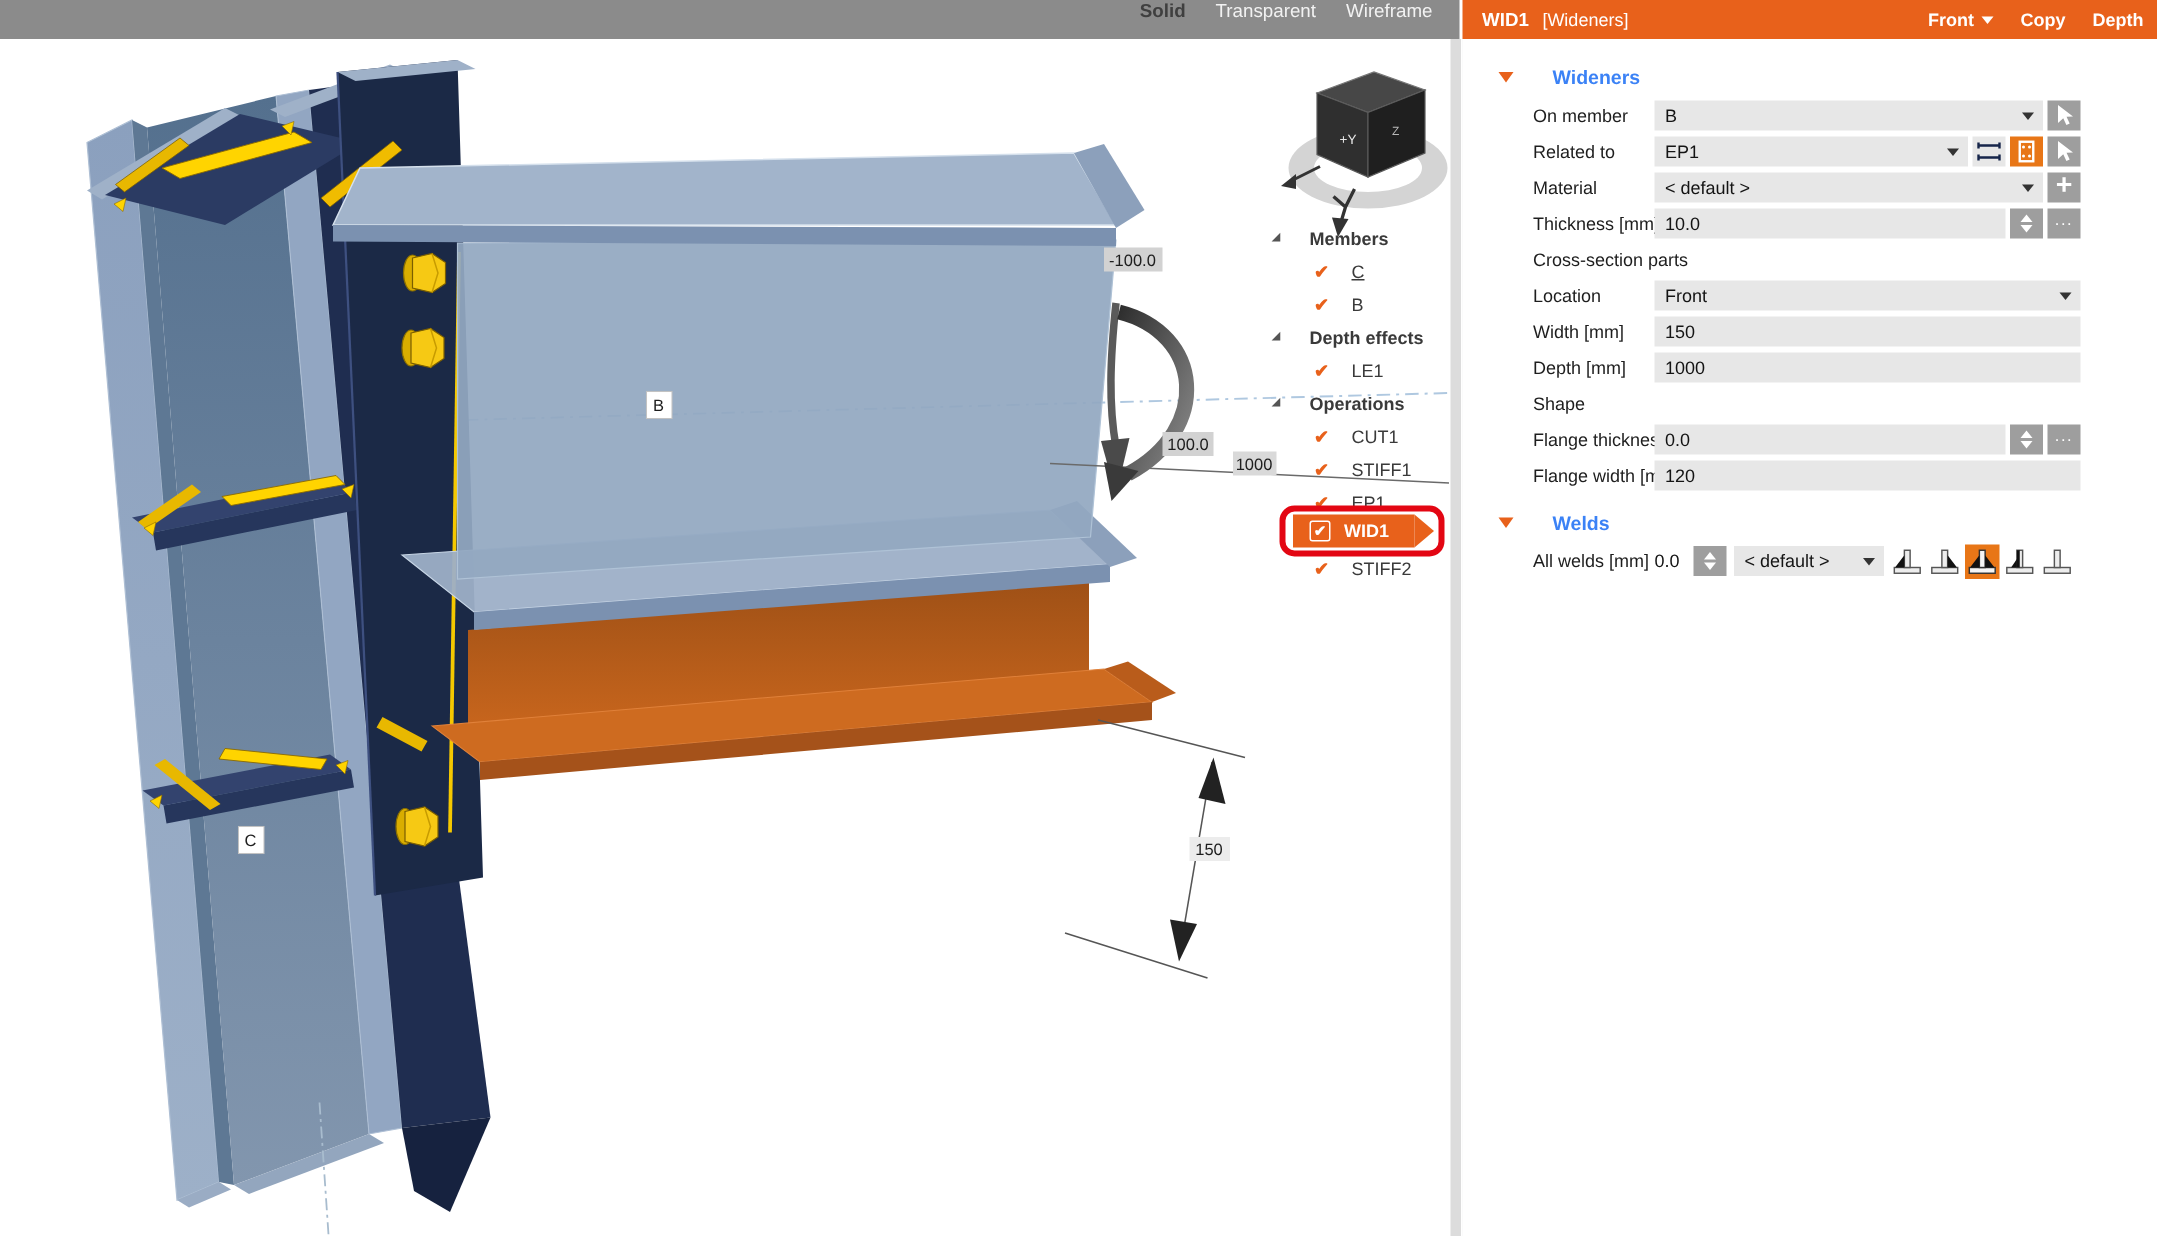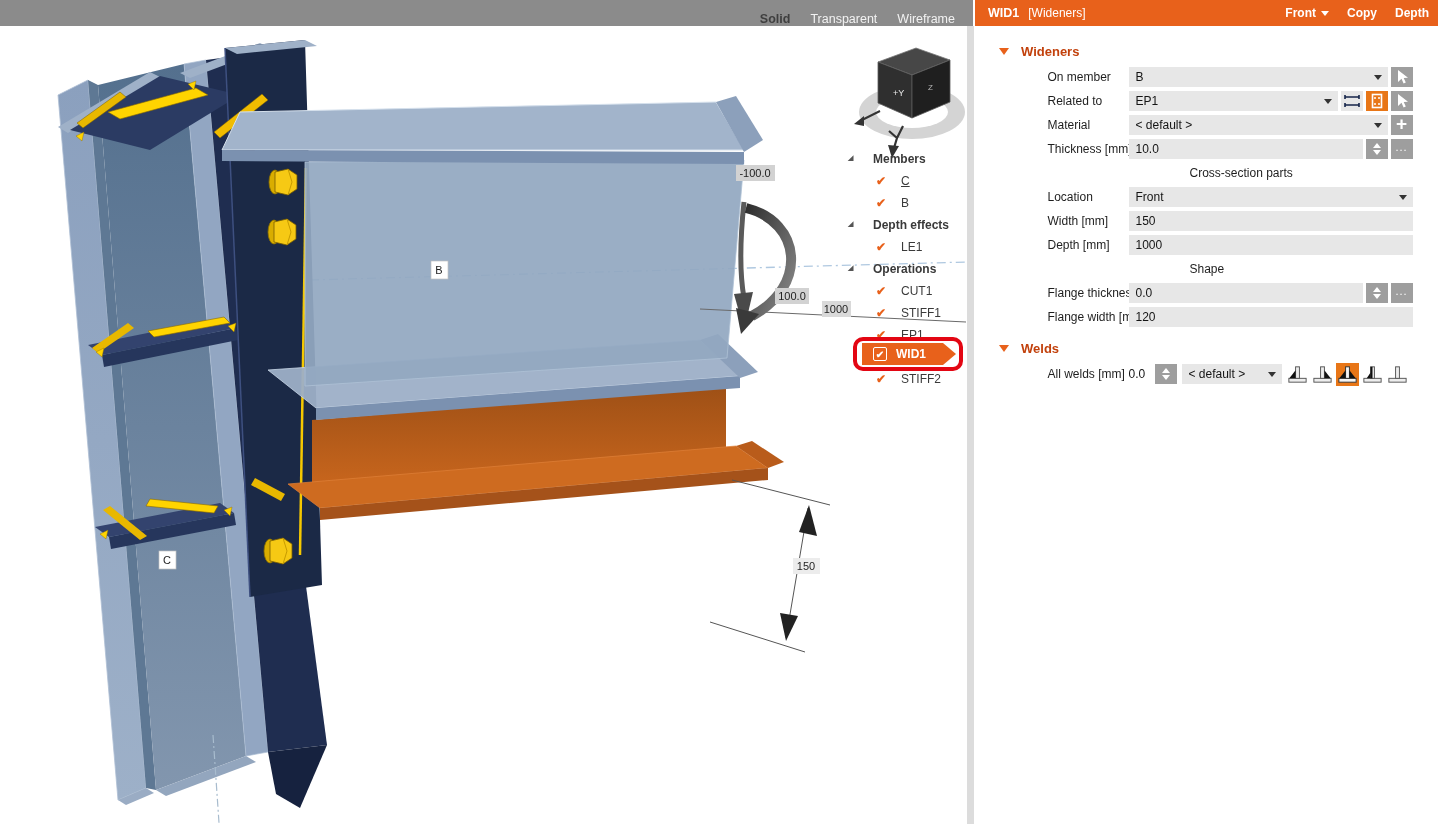--- a/index.html
+++ b/index.html
@@ -2,21 +2,21 @@
 <html><head>
 <meta charset="utf-8">
 <style>
   html,body{margin:0;padding:0;background:#fff;}
   *{box-sizing:border-box;}
   .app{position:relative;width:1438px;height:824px;overflow:hidden;
        font-family:"Liberation Sans",sans-serif;background:#fff;}
 
   
   .topbar{position:absolute;left:0;top:0;width:973px;height:26px;background:#8B8B8B;
-          display:flex;align-items:flex-end;justify-content:flex-end;gap:20px;padding-right:18px;}
+          display:flex;align-items:flex-start;justify-content:flex-end;gap:20px;padding-right:18px;}
   .topbar .mode{font-size:12.5px;color:#F2F2F2;cursor:default;}
   .topbar .mode.active{color:#3F3F3F;font-weight:bold;}
 
   
   .viewport{position:absolute;left:0;top:26px;width:967px;height:798px;background:#fff;}
   .scrollstrip{position:absolute;left:967px;top:26px;width:8px;height:798px;background:#DCDCDC;border-right:1px solid #fff;}
 
   
   .tree{position:absolute;left:845px;top:146px;width:125px;z-index:5;}
   .trow{position:absolute;left:0;height:22px;display:flex;align-items:center;font-size:12px;color:#3A3A3A;}
@@ -41,22 +41,22 @@
   .phead .ptitle{font-weight:bold;font-size:12.5px;margin-left:13px;}
   .phead .psub{font-size:12px;margin-left:9px;}
   .phead .spacer{flex:1;}
   .phead .pact{font-weight:bold;font-size:12px;margin-right:18px;cursor:default;display:flex;align-items:center;gap:5px;}
   .phead .pact.last{margin-right:9px;}
   .wcaret{width:0;height:0;border-left:4px solid transparent;border-right:4px solid transparent;border-top:5px solid #fff;}
 
   .pcontent{position:absolute;left:0;top:26px;width:100%;}
   .sechead{display:flex;align-items:center;height:18px;margin:16px 0 7px 0;}
   .sechead .tri{margin-left:24px;width:0;height:0;border-left:5px solid transparent;border-right:5px solid transparent;border-top:7px solid #E8611B;}
-  .sechead .stitle{margin-left:12px;color:#c2410c;font-weight:bold;font-size:13px;}
-  .prow{display:flex;align-items:center;height:20px;margin:0 0 4px 0;justify-content:center;}
+  .sechead .stitle{margin-left:26px;color:#3b82f6;font-weight:bold;font-size:13px;}
+  .prow{display:flex;align-items:center;height:20px;margin:0 0 4px 0;}
   .plabel{flex:none;width:128px;padding-left:47px;font-size:12px;color:#1E1E1E;white-space:nowrap;}
   .fields{flex:none;width:284px;display:flex;align-items:center;}
   .pfield{position:relative;height:20px;background:#E7E7E7;display:flex;align-items:center;
           padding-left:7px;font-size:12px;color:#141414;}
   .pfield.grow{flex:1;}
   .pfield .fval{white-space:nowrap;}
   .caret{position:absolute;right:6px;top:8px;width:0;height:0;border-left:4px solid transparent;border-right:4px solid transparent;border-top:5px solid #333;}
   .gbtn{flex:none;width:22px;height:20px;margin-left:3px;background:#9E9E9E;display:flex;align-items:center;justify-content:center;}
   .gbtn.orange{background:#E87617;}
   .gbtn.light{background:#E7E7E7;}

